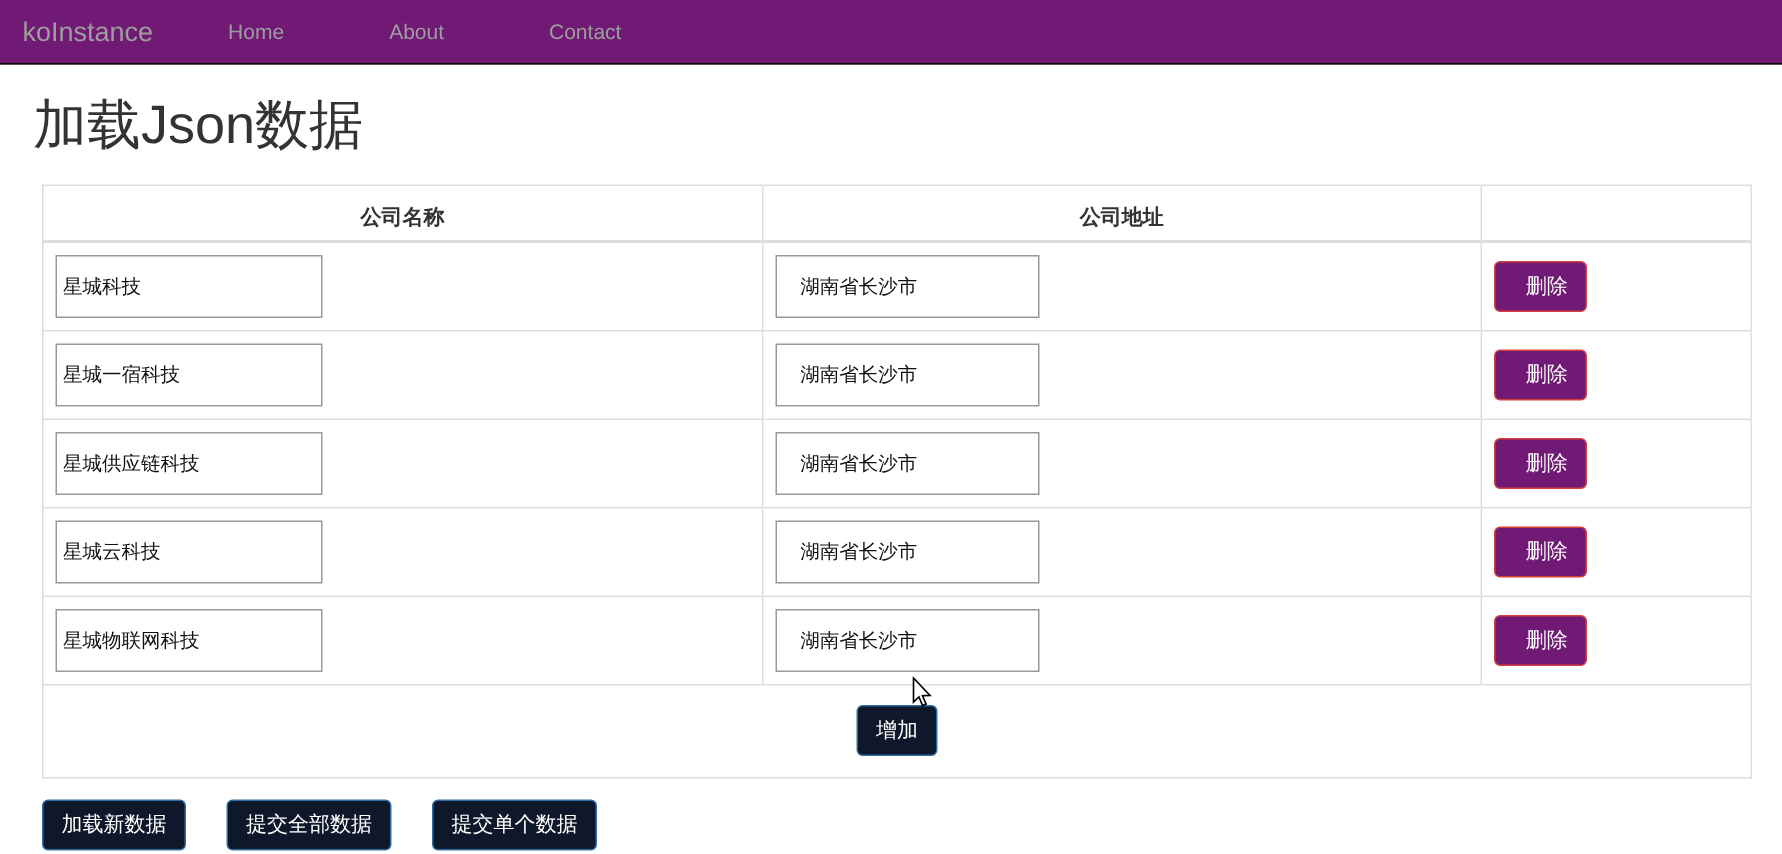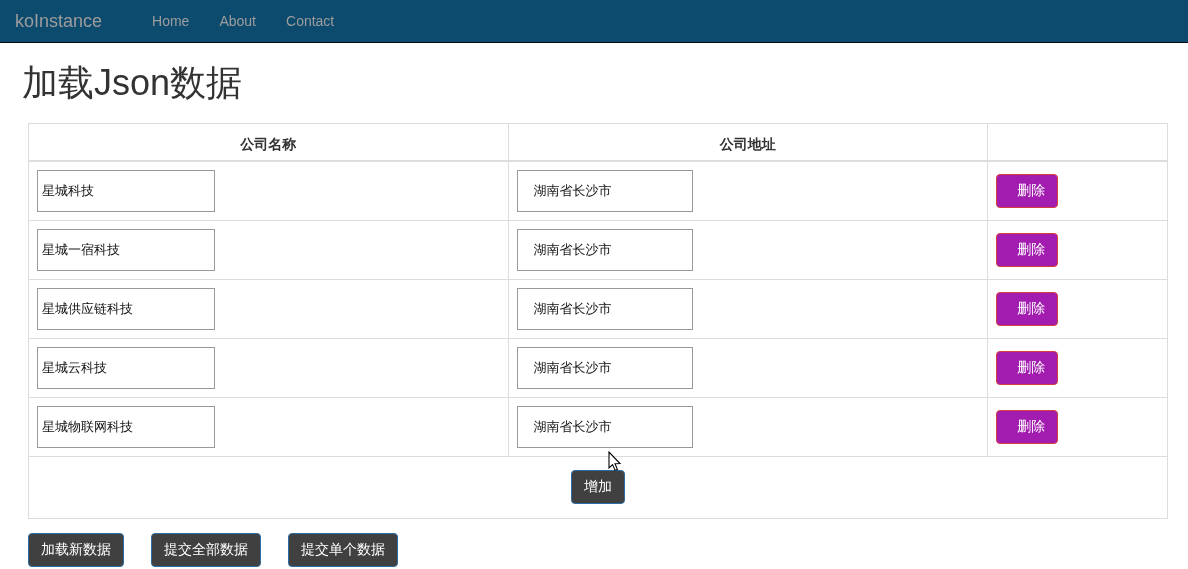--- a/index.html
+++ b/index.html
@@ -7,35 +7,35 @@
     margin: 0; padding: 0;
     width: 1188px; height: 569px;
     background: #ffffff;
     font-family: "Liberation Sans", "DejaVu Sans", sans-serif;
     overflow: hidden;
   }
 
   
   .navbar {
     height: 43px;
-    background: #0c4a6e;
+    background: #701a75;
     border-bottom: 1px solid #080808;
     display: flex;
     align-items: center;
     padding-left: 15px;
   }
   .navbar-brand {
     color: #9d9d9d;
     font-size: 18px;
     line-height: 20px;
     padding: 0 15px 0 0;
     text-decoration: none;
     white-space: nowrap;
   }
-  .nav-links { display: flex; align-items: center; margin-left: 20px; }
+  .nav-links { display: flex; align-items: center; margin-left: 20px; gap: 40px; }
   .nav-links a {
     color: #9d9d9d;
     font-size: 14px;
     text-decoration: none;
     padding: 0 15px;
     line-height: 20px;
     white-space: nowrap;
   }
 
   
@@ -102,27 +102,27 @@
     font-size: 14px;
     line-height: 1.42857;
     padding: 6px 12px;
     border-radius: 4px;
     border: 1px solid transparent;
     cursor: pointer;
     white-space: nowrap;
     font-family: "Liberation Sans", "DejaVu Sans", sans-serif;
   }
   .btn-danger {
-    background: #a21caf;
+    background: #701a75;
     border-color: #d43f3a;
     color: #ffffff;
     padding-left: 20px;
   }
   .btn-primary {
-    background: #404040;
+    background: #0f172a;
     border-color: #2e6da4;
     color: #ffffff;
   }
   td.action-cell { padding-left: 6px; }
 
   tfoot td.footer-cell {
     text-align: center;
     padding: 12px 0 14px 0;
     border-top: 1px solid #dddddd;
     height: 62px;

